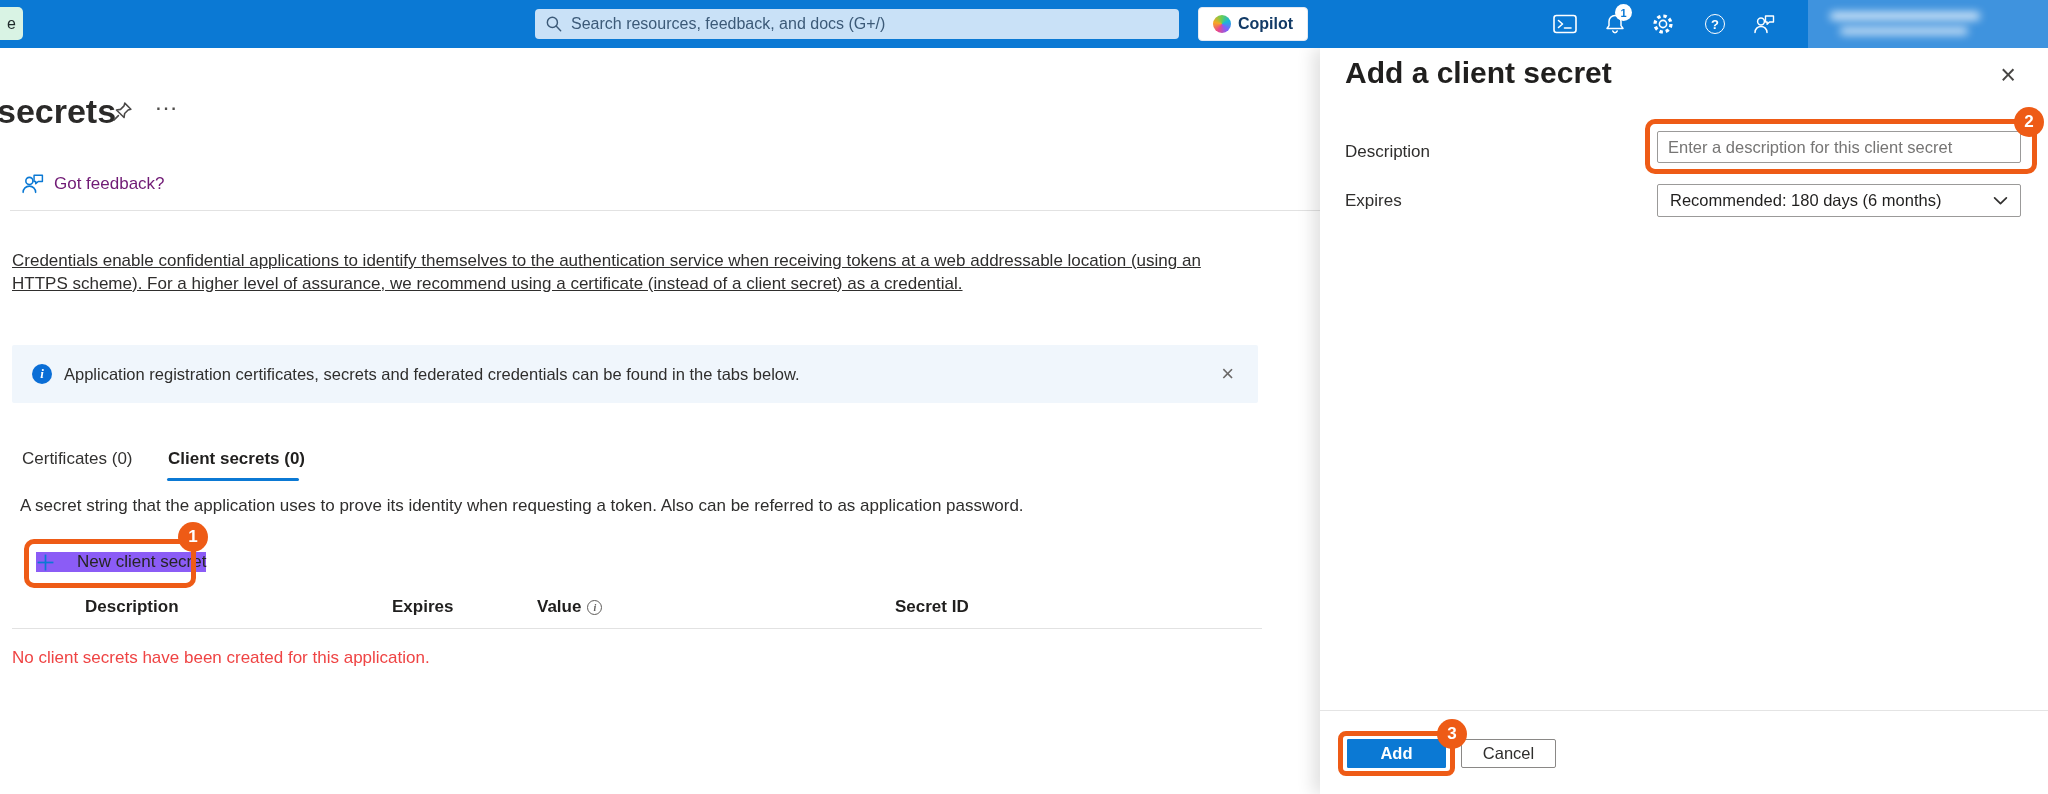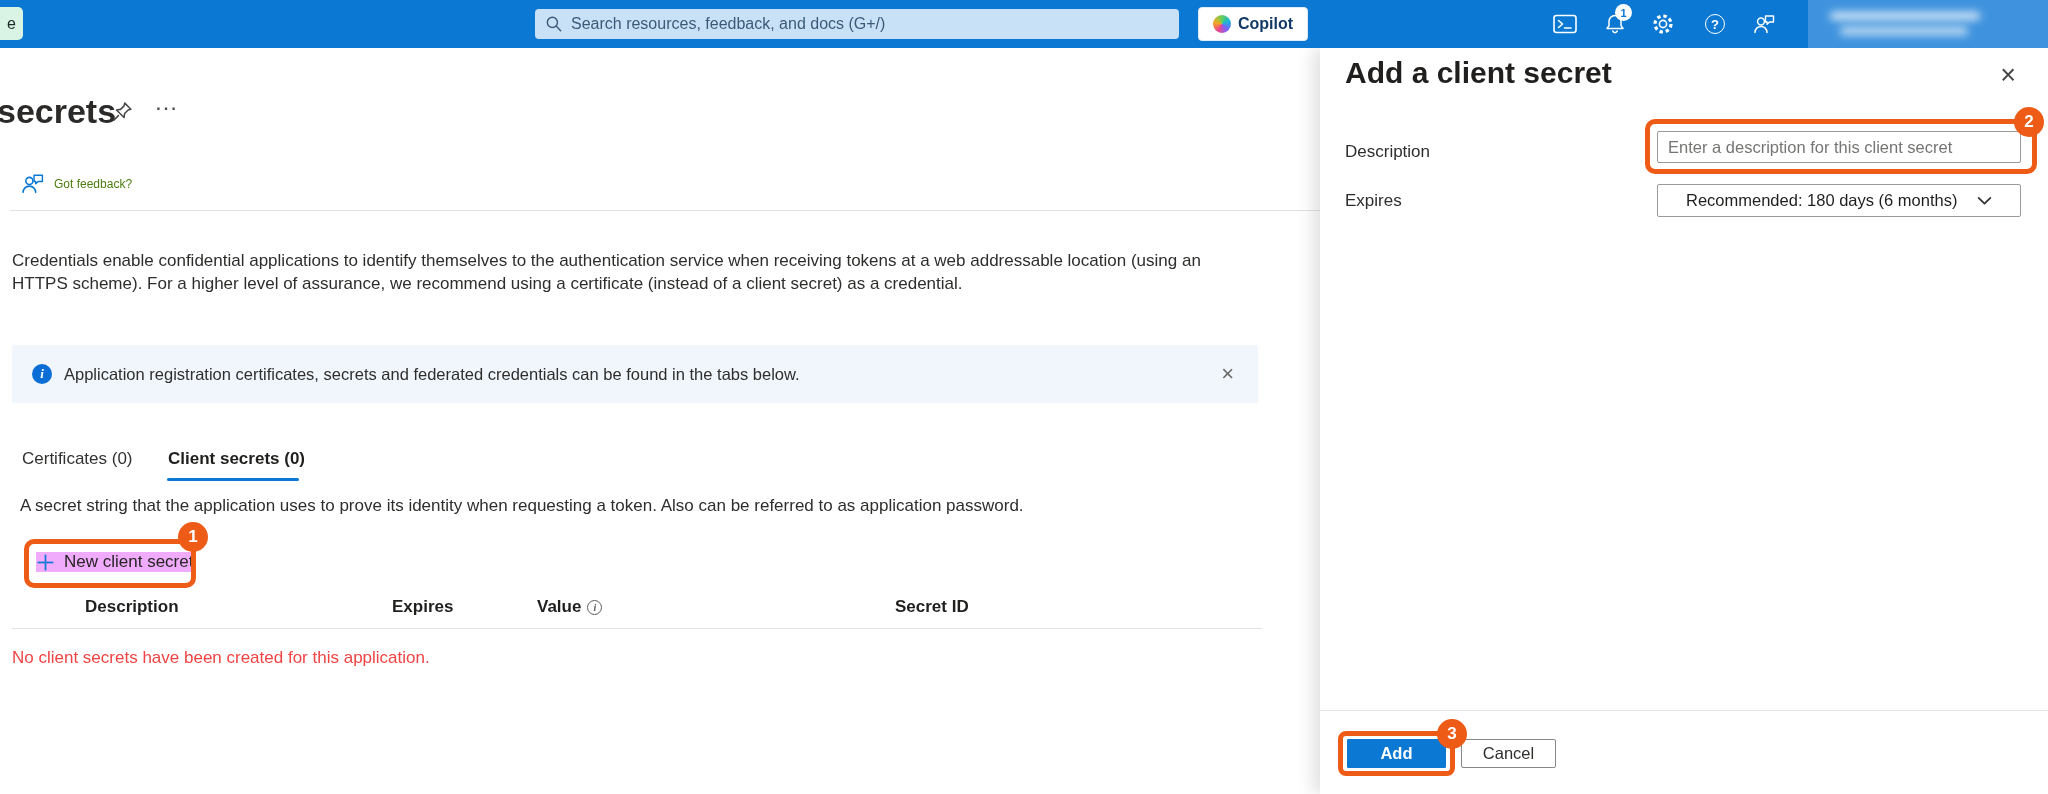--- a/index.html
+++ b/index.html
@@ -32,40 +32,40 @@
   .blur-line1 { position:absolute; left:22px; top:12px; width:150px; height:8px; background:rgba(255,255,255,.8);
                 border-radius:4px; filter:blur(4px); }
   .blur-line2 { position:absolute; left:32px; top:27px; width:128px; height:8px; background:rgba(255,255,255,.7);
                 border-radius:4px; filter:blur(4px); }
 
   
   .page-title { position:absolute; left:-3px; top:92px; font-size:34px; font-weight:600; color:#2b2a29; }
   .pin-icon { position:absolute; left:110px; top:100px; cursor:pointer; }
   .more-btn { position:absolute; left:154px; top:88px; font-size:24px; color:#4f4d4b; letter-spacing:2px; cursor:pointer; }
   .feedback-link { position:absolute; left:20px; top:172px; display:flex; align-items:center; gap:9px; cursor:pointer; }
-  .feedback-link .txt { font-size:12px; color:#4d7c0f; }
+  .feedback-link .txt { font-size:17px; color:#701a75; }
   .divider1 { position:absolute; left:10px; top:210px; width:1310px; height:1px; background:#e2e2e2; }
-  .intro { position:absolute; left:12px; top:250px; width:1215px; font-size:17px; line-height:22.5px; color:#2f2e2d; }
+  .intro { position:absolute; left:12px; top:250px; width:1215px; font-size:17px; line-height:22.5px; color:#2f2e2d;text-decoration:underline; }
 
   .banner { position:absolute; left:12px; top:345px; width:1246px; height:58px; background:#f0f6fc;
             border-radius:2px; display:flex; align-items:center; padding:0 20px; gap:12px; }
   .info-badge { width:20px; height:20px; border-radius:50%; background:#0a6ed6; color:#fff; flex:none;
                 display:flex; align-items:center; justify-content:center; font-size:13px; font-weight:700;
                 font-family:"Liberation Serif",serif; font-style:italic; }
   .banner .txt { font-size:16.5px; color:#2f2e2d; flex:1; }
   .banner .close { font-size:22px; color:#6b6968; cursor:pointer; padding:0 4px; line-height:1; }
 
   .tab { position:absolute; top:440px; height:38px; display:flex; align-items:center; font-size:17px;
          color:#323130; cursor:pointer; }
   .tab.active { font-weight:700; color:#201f1e; }
   .tab-underline { position:absolute; left:167px; top:478px; width:132px; height:3px; background:#0b79d4; border-radius:2px; }
   .tab-desc { position:absolute; left:20px; top:496px; font-size:17px; color:#2f2e2d; }
 
-  .new-secret-btn { position:absolute; left:36px; top:552px; display:flex; align-items:center; gap:9px;
-                    background:#f0abfc; cursor:pointer; }
+  .new-secret-btn { position:absolute; left:36px; top:552px; display:flex; align-items:center; gap:22px;
+                    background:#8b5cf6; cursor:pointer; }
   .new-secret-btn .lbl { font-size:17px; color:#262524; }
 
   .th { position:absolute; top:597px; font-size:17px; font-weight:700; color:#201f1e; }
   .th-desc { left:85px; } .th-exp { left:392px; } .th-val { left:537px; display:flex; align-items:center; gap:6px; }
   .th-sid { left:895px; }
   .mini-info { width:15px; height:15px; border:1px solid #5f5d5b; border-radius:50%; color:#5f5d5b;
                font-size:10px; display:flex; align-items:center; justify-content:center;
                font-family:"Liberation Serif",serif; font-style:italic; cursor:pointer; }
   .divider2 { position:absolute; left:12px; top:628px; width:1250px; height:1px; background:#e2e2e2; }
   .empty-msg { position:absolute; left:12px; top:648px; font-size:17px; color:#ef4444; }
@@ -76,21 +76,21 @@
   .panel-title { position:absolute; left:25px; top:58px; font-size:30px; font-weight:600; color:#201f1e; }
   
   #panel .panel-title { top:8px; }
   .panel-close { position:absolute; right:32px; top:14px; font-size:27px; color:#484644; cursor:pointer; line-height:1; }
   .field-label { position:absolute; left:25px; font-size:17px; color:#2f2e2d; }
   .lbl-desc { top:94px; } .lbl-exp { top:143px; }
   .desc-input { position:absolute; left:337px; top:83px; width:364px; height:32px; border:1px solid #9b9a99;
                 border-radius:2px; padding:0 10px; font-size:16.5px; font-family:inherit; color:#323130; }
   .desc-input::placeholder { color:#767574; }
   .expires-dd { position:absolute; left:337px; top:136px; width:364px; height:33px; border:1px solid #9b9a99;
-                border-radius:2px; display:flex; align-items:center; padding:0 28px; cursor:pointer; background:#fff; }
+                border-radius:2px; display:flex; align-items:center; padding:0 12px; cursor:pointer; background:#fff; }
   .expires-dd .val { font-size:16.5px; color:#201f1e; flex:1; }
   .footer-divider { position:absolute; left:0; top:662px; width:728px; height:1px; background:#e4e4e4; }
   .add-btn { position:absolute; left:27px; top:691px; width:99px; height:29px; background:#0b79d4; color:#fff;
              border:1px solid #0b79d4; border-radius:1px; font-size:16.5px; font-weight:700;
              font-family:inherit; cursor:pointer; }
   .cancel-btn { position:absolute; left:141px; top:691px; width:95px; height:29px; background:#fff; color:#2f2e2d;
                 border:1px solid #8a8886; border-radius:2px; font-size:16.5px; font-family:inherit; cursor:pointer; }
 
   
   .annot-rect { position:absolute; border:5px solid #ee5b16; border-radius:10px; pointer-events:none; z-index:30; }

